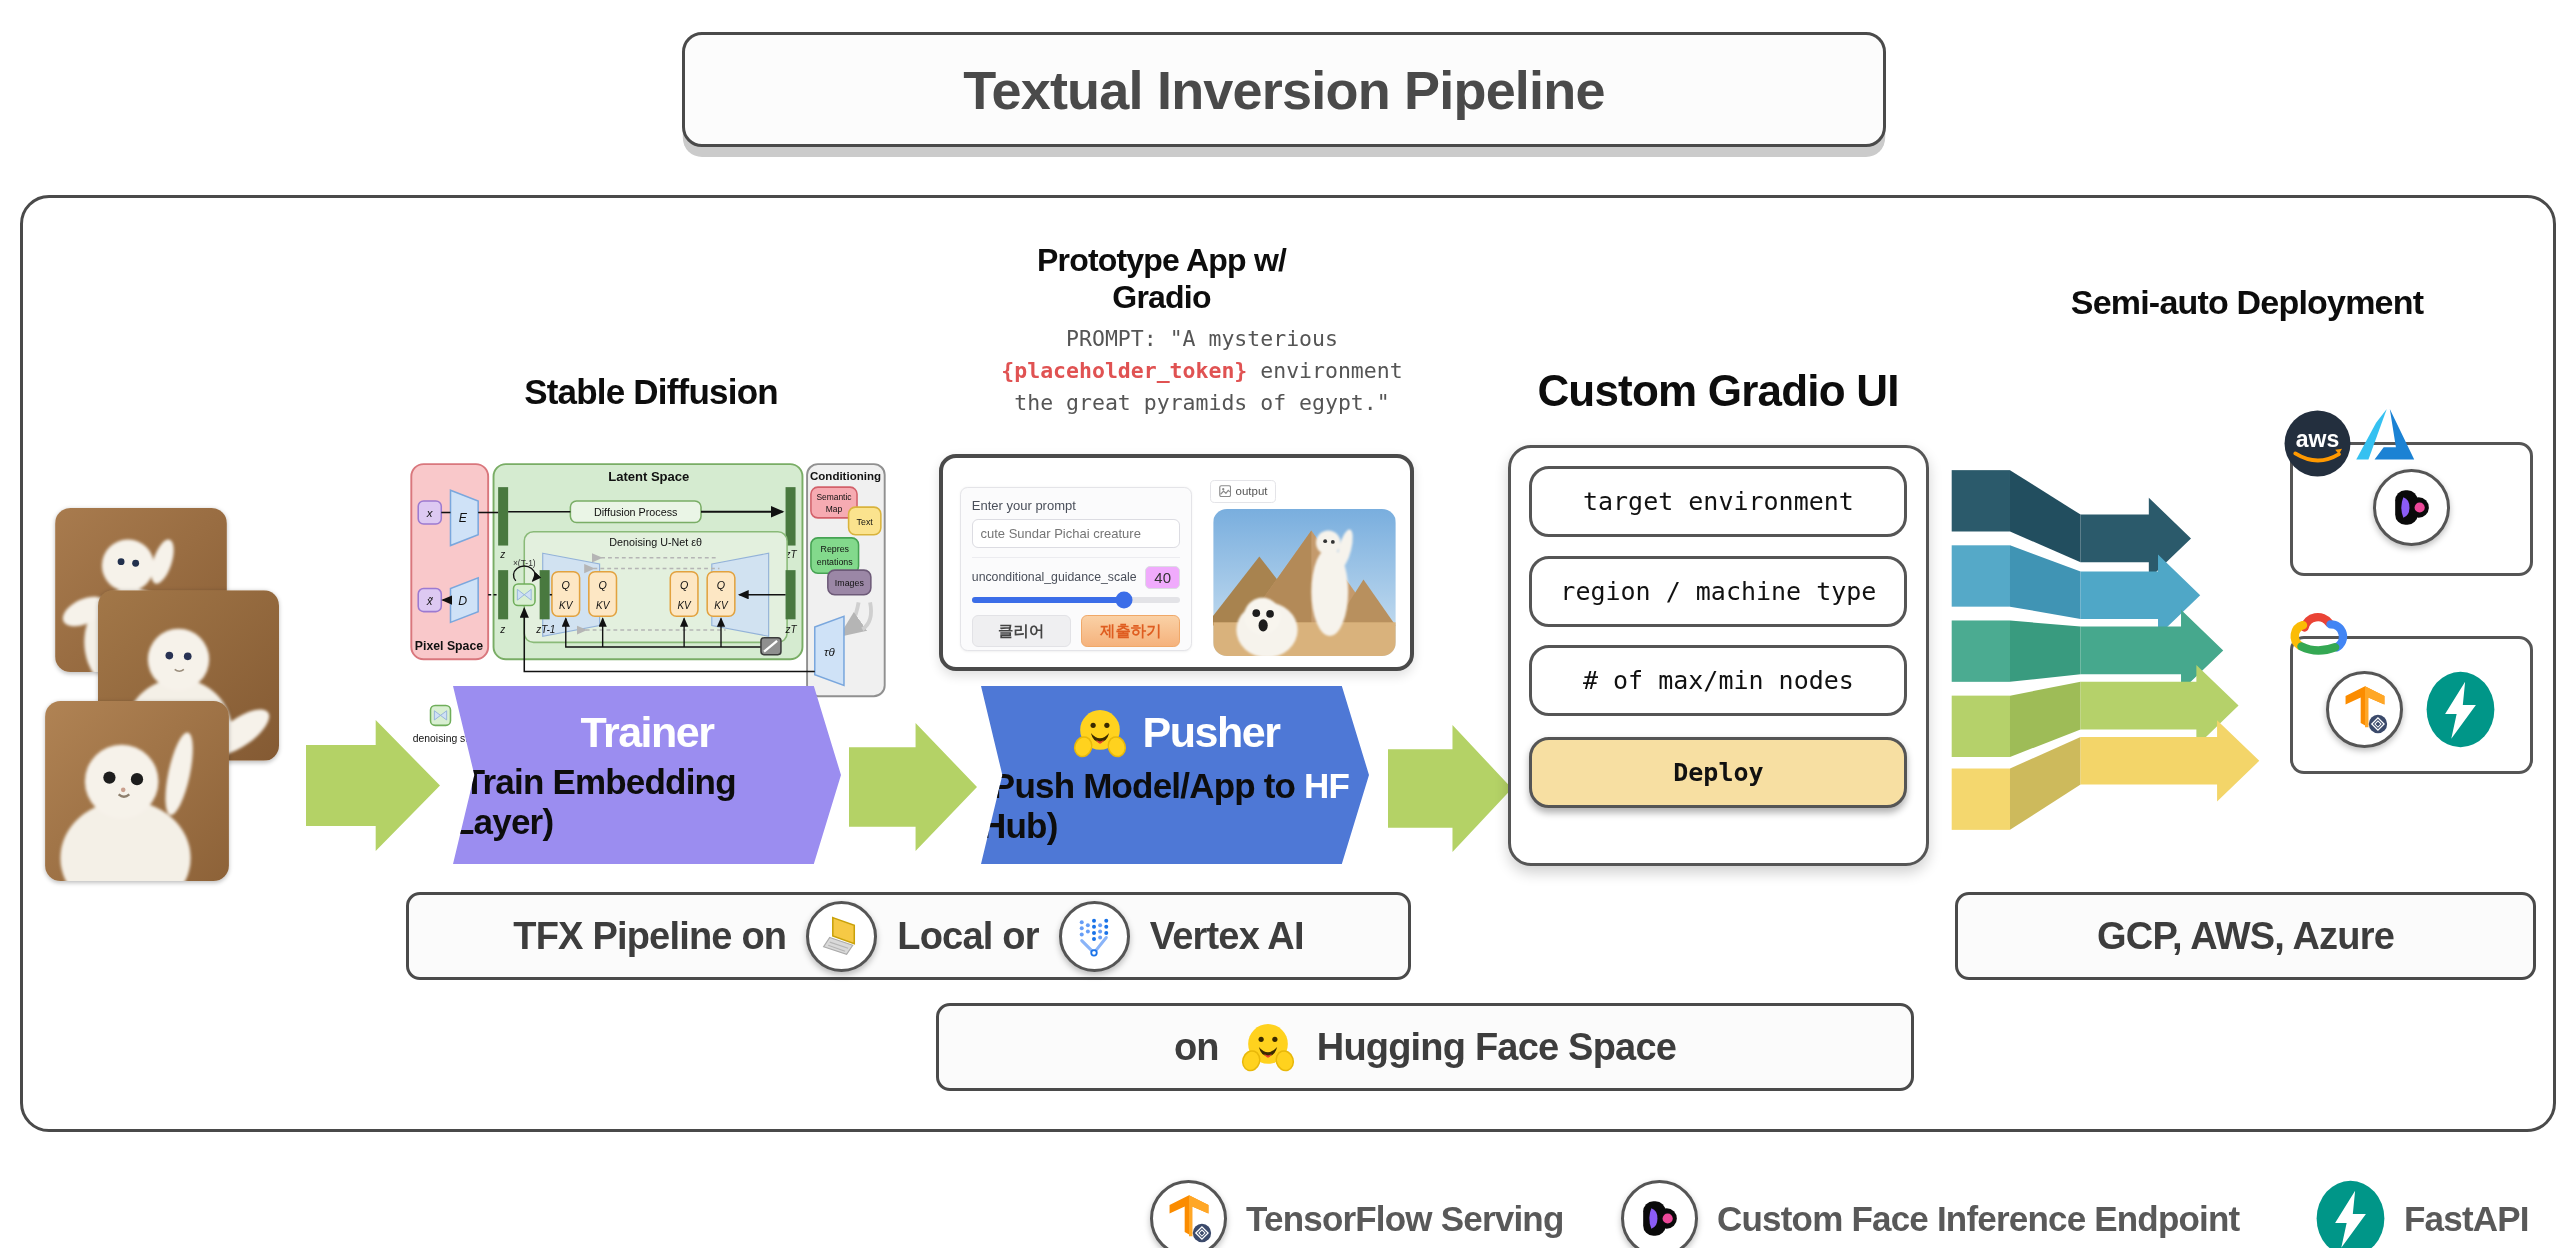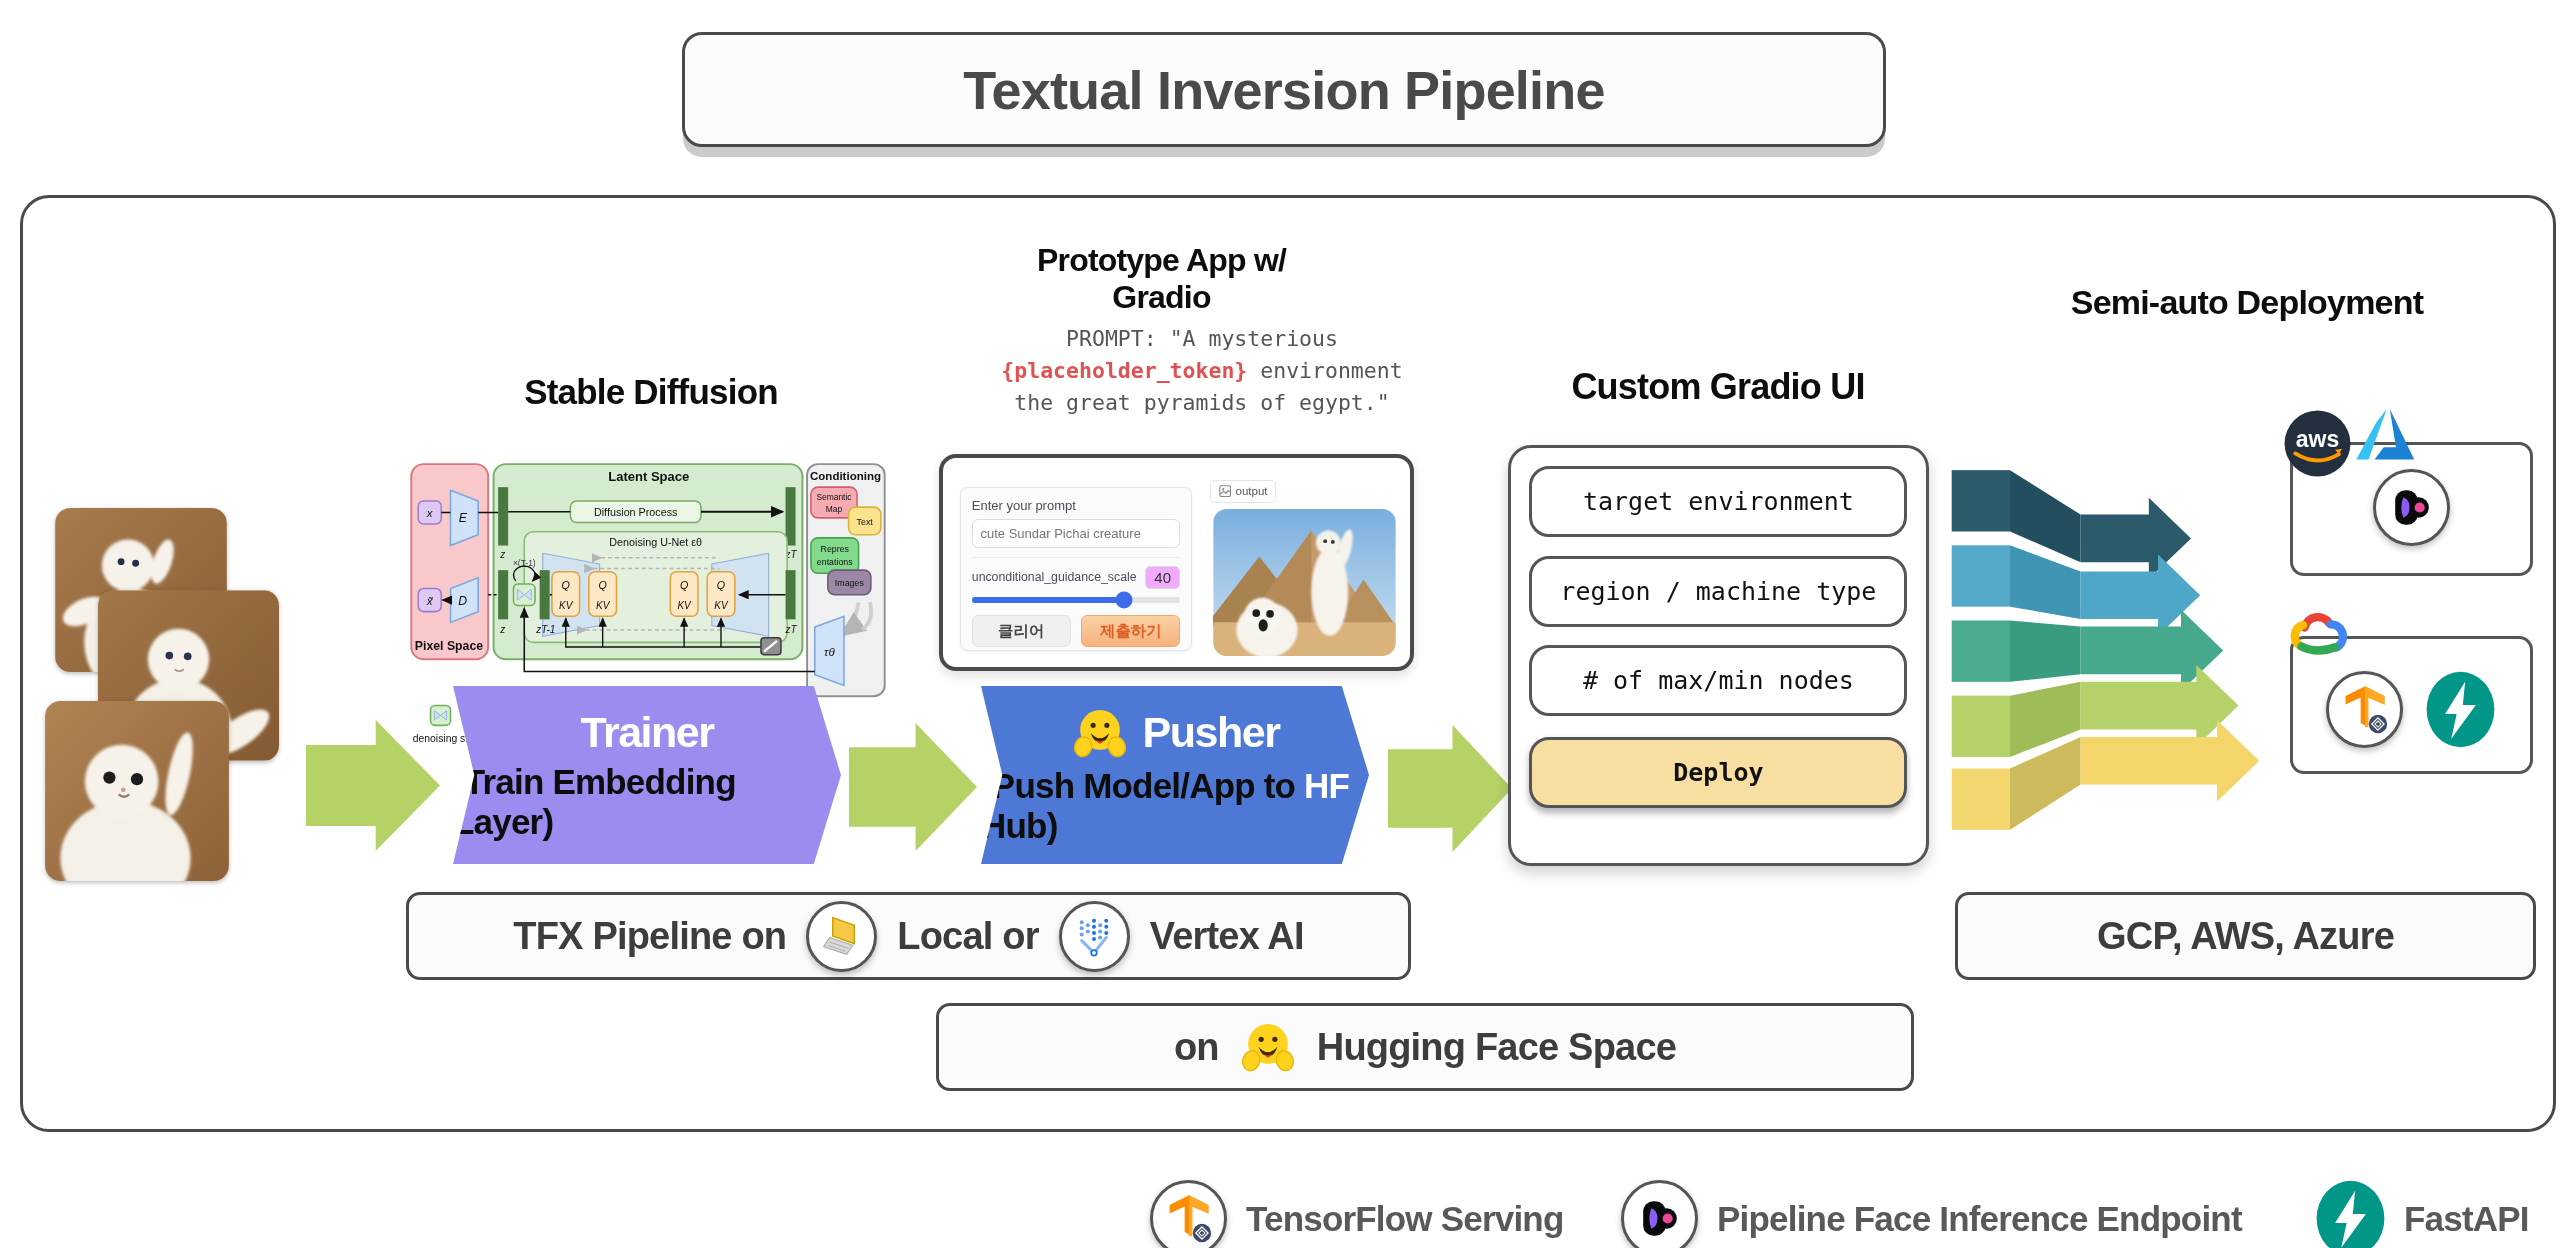--- a/index.html
+++ b/index.html
@@ -376,21 +376,21 @@
         <path d="M26 38 q12 14 24 0 q-3 12 -12 12 q-9 0 -12 -12z" fill="#3a2a00"></path>
         <path d="M33 47 q5 4 10 0 q-2 5 -5 5 q-3 0 -5 -5z" fill="#e5432e"></path>
         <ellipse cx="16" cy="56" rx="11" ry="13" fill="#ffd21e" stroke="#e8b80a" stroke-width="2" transform="rotate(18 16 56)"></ellipse>
         <ellipse cx="60" cy="56" rx="11" ry="13" fill="#ffd21e" stroke="#e8b80a" stroke-width="2" transform="rotate(-18 60 56)"></ellipse>
       </svg>
       <span class="big">Pusher</span>
     </div>
     <div class="sub"><span>(Push Model/App to </span><span style="color:#fff;">HF</span><span> Hub)</span></div>
   </div>
 
-  <div class="abs sec-head" style="left:1526px;top:344px;width:384px;font-size:36px;">Custom Gradio UI</div>
+  <div class="abs sec-head" style="left:1526px;top:344px;width:384px;font-size:44px;">Custom Gradio UI</div>
   <div class="abs cgu">
     <div class="cgu-field" style="top:17.7px;">target environment</div>
     <div class="cgu-field" style="top:108px;">region / machine type</div>
     <div class="cgu-field" style="top:197px;"># of max/min nodes</div>
     <div class="cgu-field cgu-deploy" style="top:289px;">Deploy</div>
   </div>
 
   <div class="abs sec-head" style="left:2055px;top:261px;width:384px;font-size:34px;">Semi-auto Deployment</div>
 
   <svg class="abs" style="left:1947px;top:442px;" width="330" height="372" viewBox="0 0 430 485">
@@ -528,21 +528,21 @@
   <div class="abs leg-text" style="left:1246px;top:1177px;">TensorFlow Serving</div>
 
   <div class="abs logo-circle" style="left:1621px;top:1158px;width:77px;height:77px;">
     <svg width="51" height="51" viewBox="0 0 100 100">
       <rect x="18" y="16" width="44" height="68" rx="20" fill="#0a0a0a"></rect>
       <circle cx="64" cy="50" r="20" fill="#0a0a0a"></circle>
       <path d="M34 30 q-8 20 0 40 q12 -4 12 -20 q0 -16 -12 -20z" fill="#8b5cf6"></path>
       <circle cx="66" cy="50" r="10" fill="#ec4899"></circle>
     </svg>
   </div>
-  <div class="abs leg-text" style="left:1717px;top:1177px;">Pipeline Face Inference Endpoint</div>
+  <div class="abs leg-text" style="left:1717px;top:1177px;">Custom Face Inference Endpoint</div>
 
   <div class="abs" style="left:2312px;top:1158px;width:77px;height:77px;">
     <svg width="77" height="77" viewBox="0 0 100 100">
       <ellipse cx="50" cy="50" rx="44" ry="49" fill="#009688"></ellipse>
       <polygon points="56,14 30,56 45,56 38,88 70,44 53,44" fill="#fff"></polygon>
     </svg>
   </div>
   <div class="abs leg-text" style="left:2404px;top:1177px;">FastAPI</div>
 
 </div>

